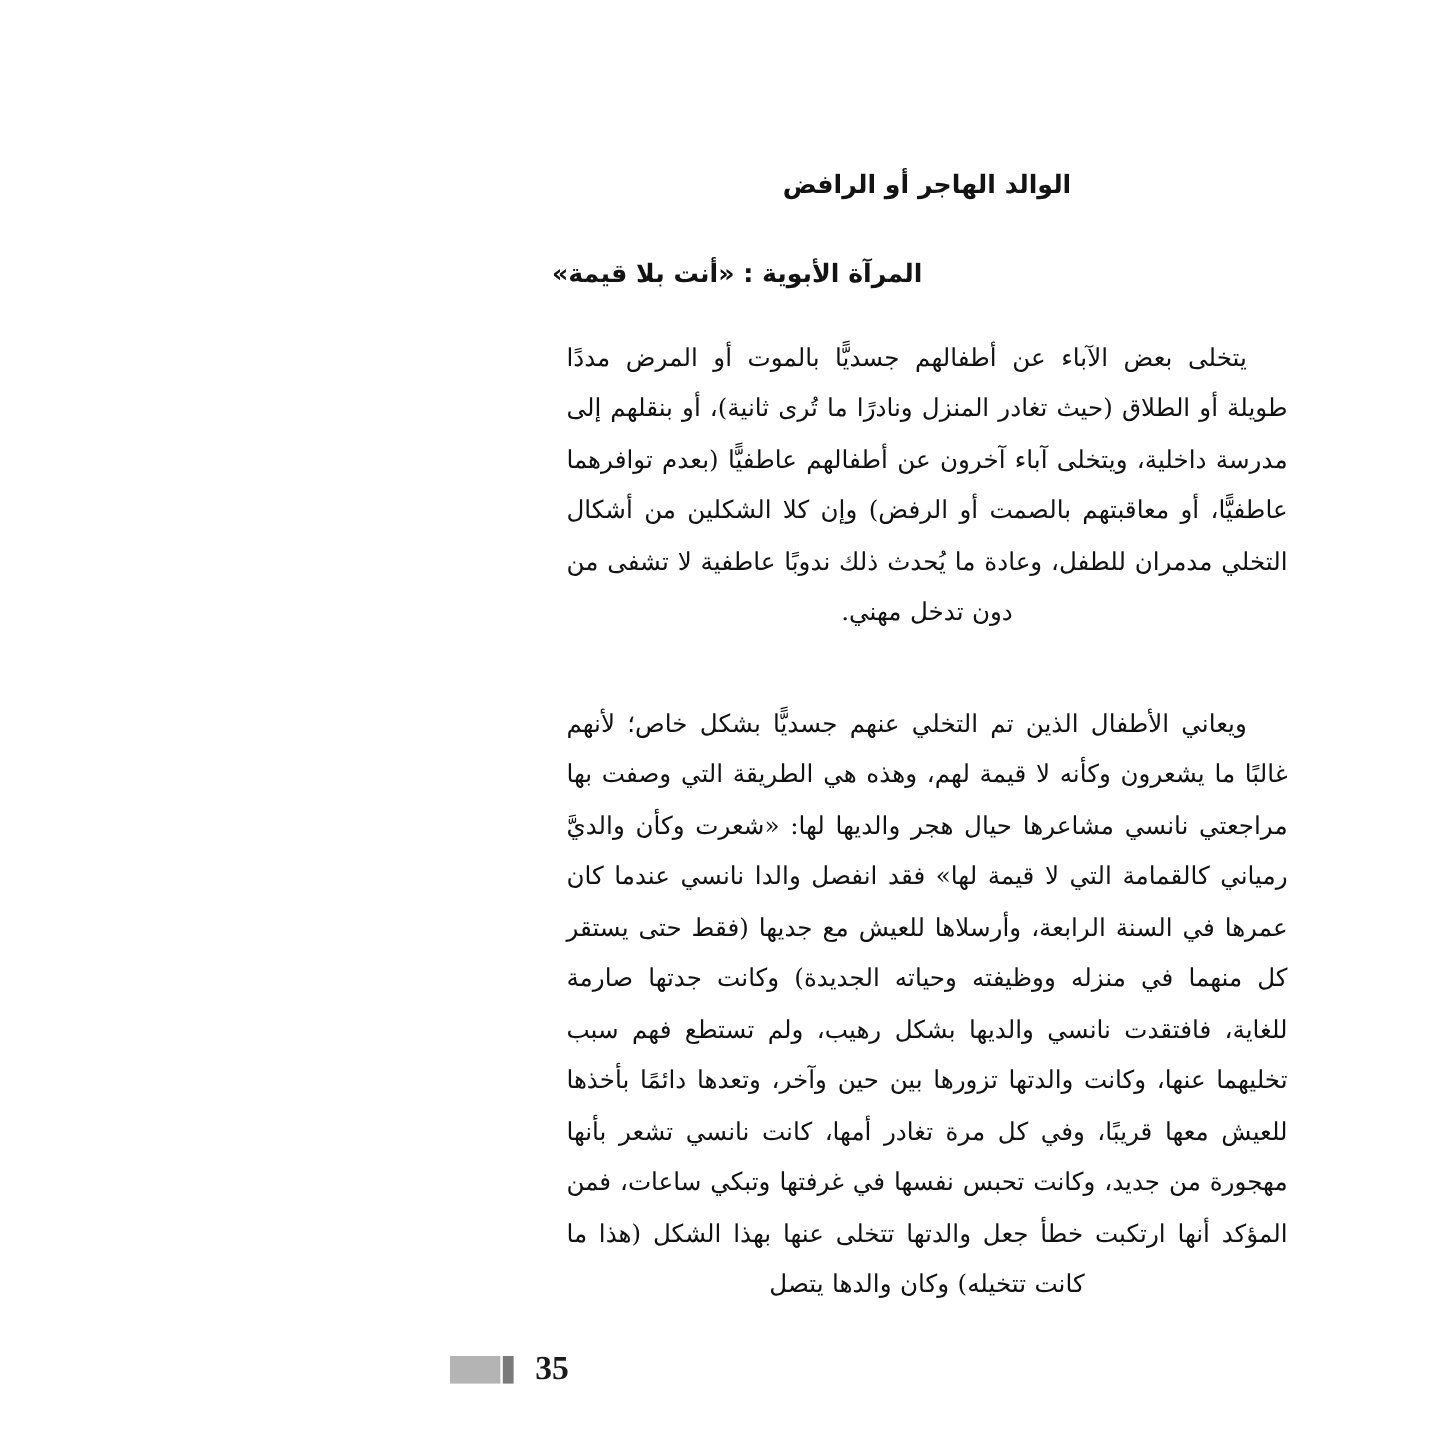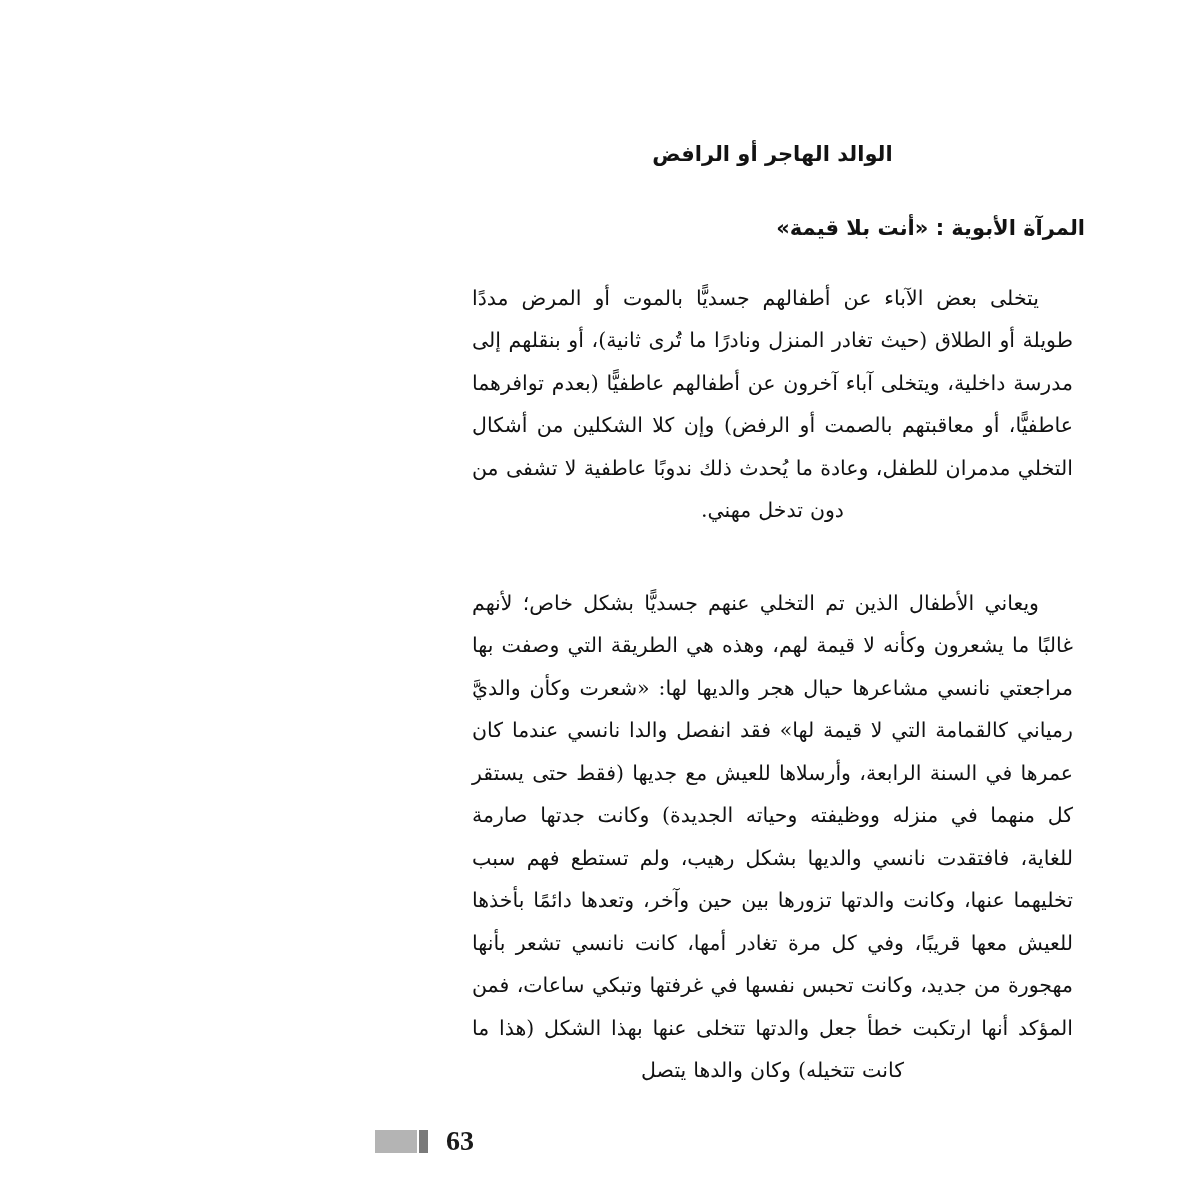--- a/index.html
+++ b/index.html
@@ -35,21 +35,21 @@
     font-size: 21px;
     color: #131313;
     letter-spacing: 0px;
     margin: 0;
     padding-top: 140px;
     line-height: 1.35;
     font-family: "DejaVu Sans", "Liberation Sans", sans-serif;
   }
 
   .section-heading {
-    text-align: right;
+    text-align: left;
     font-weight: bold;
     font-size: 21px;
     color: #131313;
     margin: 0;
     padding-top: 46px;
     line-height: 1.35;
     font-family: "DejaVu Sans", "Liberation Sans", sans-serif;
   }
 
   .body-block {
@@ -117,16 +117,16 @@
     <div class="body-block">
       <p class="para">يتخلى بعض الآباء عن أطفالهم جسديًّا بالموت أو المرض مددًا طويلة أو الطلاق (حيث تغادر المنزل ونادرًا ما تُرى ثانية)، أو بنقلهم إلى مدرسة داخلية، ويتخلى آباء آخرون عن أطفالهم عاطفيًّا (بعدم توافرهما عاطفيًّا، أو معاقبتهم بالصمت أو الرفض) وإن كلا الشكلين من أشكال التخلي مدمران للطفل، وعادة ما يُحدث ذلك ندوبًا عاطفية لا تشفى من دون تدخل مهني.</p>
       <p class="para">ويعاني الأطفال الذين تم التخلي عنهم جسديًّا بشكل خاص؛ لأنهم غالبًا ما يشعرون وكأنه لا قيمة لهم، وهذه هي الطريقة التي وصفت بها مراجعتي نانسي مشاعرها حيال هجر والديها لها: «شعرت وكأن والديَّ رمياني كالقمامة التي لا قيمة لها» فقد انفصل والدا نانسي عندما كان عمرها في السنة الرابعة، وأرسلاها للعيش مع جديها (فقط حتى يستقر كل منهما في منزله ووظيفته وحياته الجديدة) وكانت جدتها صارمة للغاية، فافتقدت نانسي والديها بشكل رهيب، ولم تستطع فهم سبب تخليهما عنها، وكانت والدتها تزورها بين حين وآخر، وتعدها دائمًا بأخذها للعيش معها قريبًا، وفي كل مرة تغادر أمها، كانت نانسي تشعر بأنها مهجورة من جديد، وكانت تحبس نفسها في غرفتها وتبكي ساعات، فمن المؤكد أنها ارتكبت خطأ جعل والدتها تتخلى عنها بهذا الشكل (هذا ما كانت تتخيله) وكان والدها يتصل</p>
     </div>
 
   </div>
 
   <div class="footer">
     <span class="footer-bar-light"></span>
     <span class="footer-bar-dark"></span>
-    <span class="page-number">63</span>
+    <span class="page-number">35</span>
   </div>
 
 </div>
 
 </body></html>

